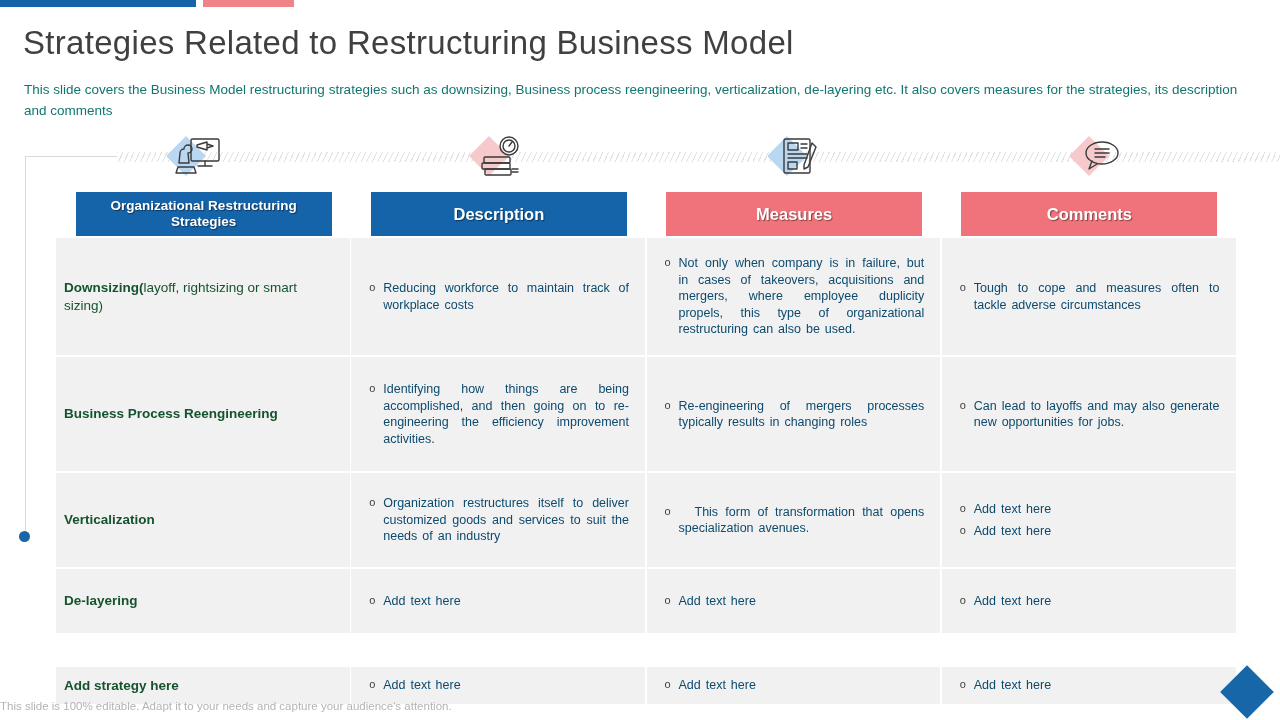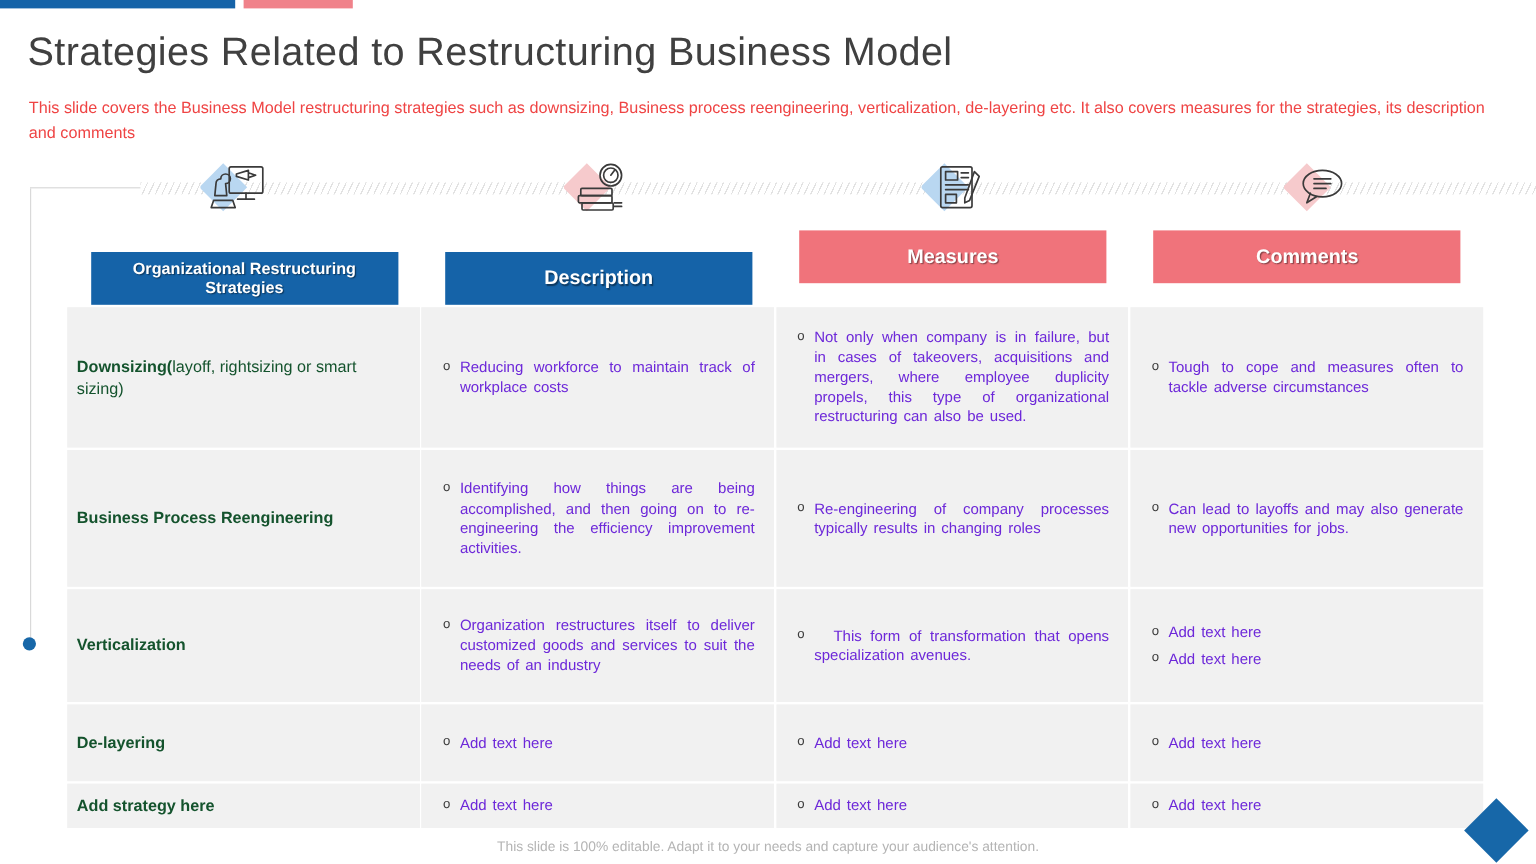--- a/index.html
+++ b/index.html
@@ -7,62 +7,62 @@
   body { font-family:"Liberation Sans", sans-serif; background:#ffffff; position:relative; overflow:hidden; }
 
   .slide { position:absolute; left:0; top:0; width:1063px; height:720px; background:#fff; }
 
   
   .topbar-blue { position:absolute; left:0; top:0; width:196px; height:7px; background:#1563A8; }
   .topbar-pink { position:absolute; left:203px; top:0; width:91px; height:7px; background:#F0828A; }
 
   
   .title { position:absolute; left:23px; top:24px; width:1100px; font-size:33px; font-weight:400; color:#404040; letter-spacing:0.3px; }
-  .subtitle { position:absolute; left:24px; top:80px; width:1232px; font-size:13.5px; line-height:1.55; color:#ef4444; }
+  .subtitle { position:absolute; left:24px; top:80px; width:1232px; font-size:13.5px; line-height:1.55; color:#0f766e; }
 
   
   .conn-solid { position:absolute; left:25px; top:156px; width:92px; height:1px; background:#d9d9d9; }
   .conn-hatch { position:absolute; left:117px; top:152px; width:1163px; height:10px;
     background:repeating-linear-gradient(115deg,#e2e2e2 0,#e2e2e2 1px,transparent 1px,transparent 5px); }
   .conn-vline { position:absolute; left:25px; top:157px; width:1px; height:376px; background:#d9d9d9; }
   .conn-dot { position:absolute; left:19px; top:531px; width:11px; height:11px; border-radius:50%; background:#1767A8; }
 
   
   .col-icon { position:absolute; top:131px; width:60px; height:52px; }
   .col-icon svg { display:block; }
   #icon1 { left:167px; } #icon2 { left:470px; } #icon3 { left:768px; } #icon4 { left:1070px; }
 
   
   .tbl { position:absolute; left:56px; top:192px; width:1181px; }
   .thead { display:grid; grid-template-columns:repeat(4,295.25px); }
   .hdr { height:44px; width:256px; margin:0 auto; display:flex; align-items:center; justify-content:center;
          text-align:center; color:#fff; font-weight:bold; font-size:16.5px;
          text-shadow:1px 1px 1px rgba(0,0,0,0.45); line-height:1.15; }
   .hdr.two-line { font-size:13.5px; padding:0 18px; }
-  .hdr.blue { background:#1563A8;margin-top:18px; }
+  .hdr.blue { background:#1563A8; }
   .hdr.pink { background:#F0737B; }
 
   .tbody { margin-top:2px; display:flex; flex-direction:column; gap:2px; }
   .trow { display:grid; grid-template-columns:293.75px 293.75px 293.75px 293.75px; gap:1.5px; }
   .trow:nth-child(1) { height:117px; }
   .trow:nth-child(2) { height:114px; }
   .trow:nth-child(3) { height:94px; }
   .trow:nth-child(4) { height:64px; }
-  .trow:nth-child(5) { height:37px; }
+  .trow:nth-child(5) { height:37px;margin-top:32px; }
   .cell { background:#F1F1F1; display:flex; flex-direction:column; justify-content:center; }
   .cell.strat { padding:6px 28px 6px 8px; font-size:13.5px; color:#14532d; line-height:1.3; }
   .cell.strat b { font-weight:bold; }
   .cell.blist { padding:6px 12px 6px 10px; }
   .bullet { display:flex; align-items:flex-start; margin:3px 0; }
   .bm { width:22px; flex:0 0 22px; font-size:11px; color:#3d3d3d; text-align:center; padding-top:1px; }
-  .bt { flex:1; font-size:12.5px; color:#6d28d9; line-height:1.32; text-align:justify; word-spacing:1.5px; padding-right:4px; }
+  .bt { flex:1; font-size:12.5px; color:#0c4a6e; line-height:1.32; text-align:justify; word-spacing:1.5px; padding-right:4px; }
   .trow:nth-child(3) [data-name="description-cell"] .bt { text-indent:16px; }
 
   
-  .footer-note { position:absolute; left:0; top:700px; width:1280px; text-align:center;
+  .footer-note { position:absolute; left:0; top:700px; width:1280px; text-align:left;
                  font-size:11.5px; color:#b4b4b4; }
 
   
   .corner-diamond { position:absolute; left:1228px; top:673px; width:38px; height:38px;
                     background:#1767A8; transform:rotate(45deg); }
 
   .ico-stroke { fill:none; stroke:#3a3a3a; stroke-width:1.4; stroke-linecap:round; stroke-linejoin:round; }
 </style>
 </head>
 <body>
@@ -158,21 +158,21 @@
           </div>
           <div class="cell blist" data-name="measures-cell">
             <div class="bullet" data-name="bullet-item">
               <span class="bm" data-name="bullet-marker">o</span>
               <span class="bt" data-name="bullet-text">Identifying how things are being accomplished, and then going on to re-engineering the efficiency improvement activities.</span>
             </div>
           </div>
           <div class="cell blist" data-name="description-cell">
             <div class="bullet" data-name="bullet-item">
               <span class="bm" data-name="bullet-marker">o</span>
-              <span class="bt" data-name="bullet-text">Re-engineering of company processes typically results in changing roles</span>
+              <span class="bt" data-name="bullet-text">Re-engineering of mergers processes typically results in changing roles</span>
             </div>
           </div>
           <div class="cell blist" data-name="comments-cell">
             <div class="bullet" data-name="bullet-item">
               <span class="bm" data-name="bullet-marker">o</span>
               <span class="bt" data-name="bullet-text">Can lead to layoffs and may also generate new opportunities for jobs.</span>
             </div>
           </div>
         </div>
         <div class="trow" data-name="table-row">

